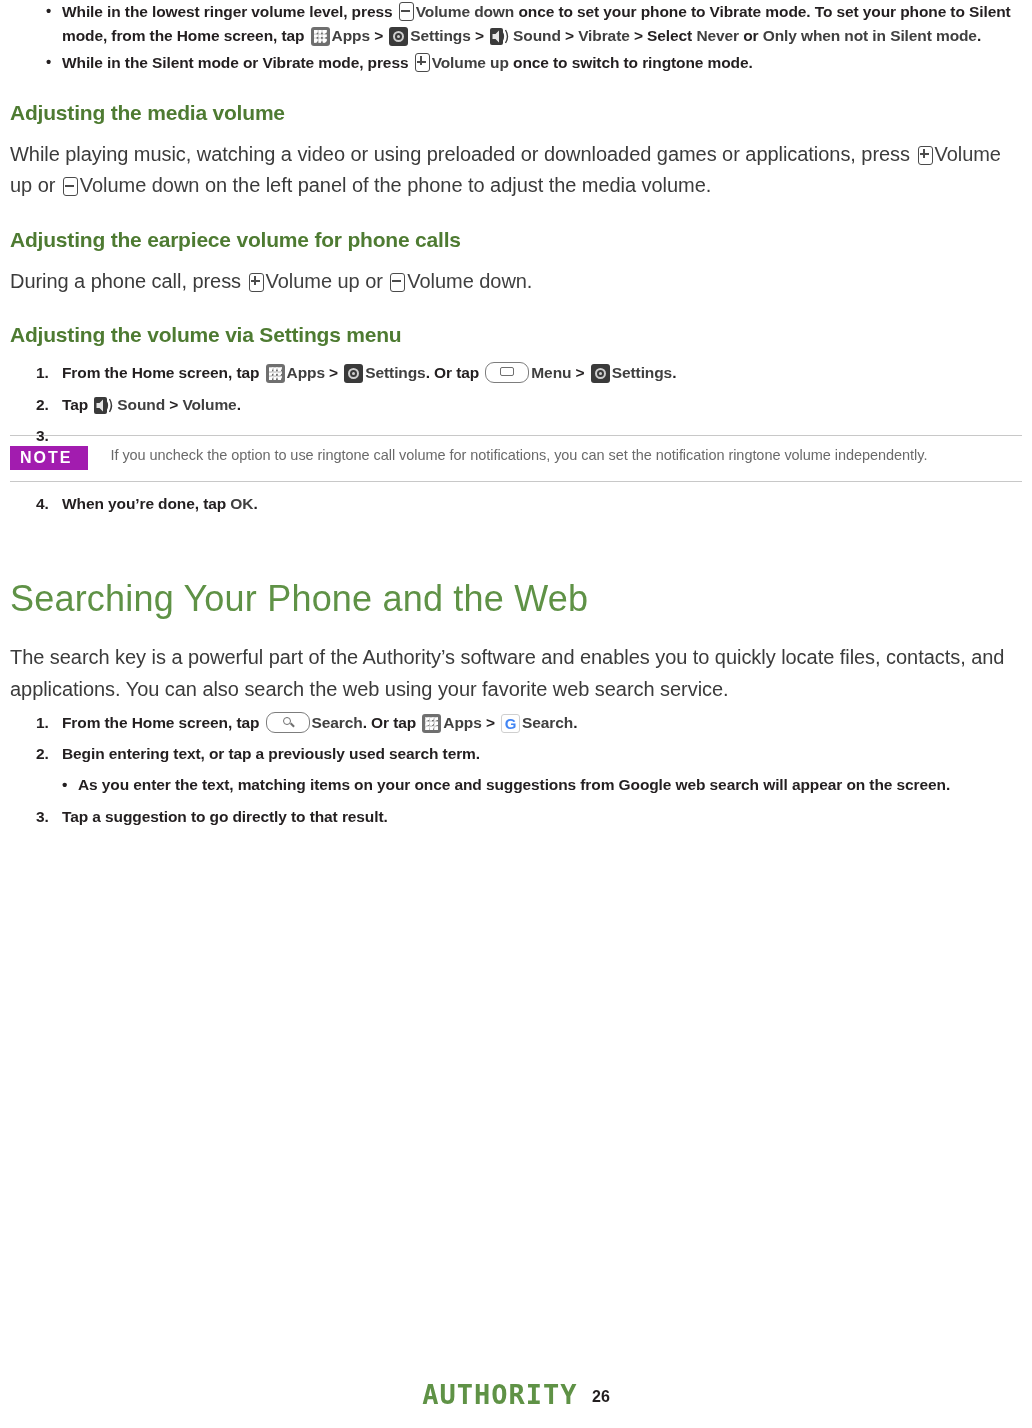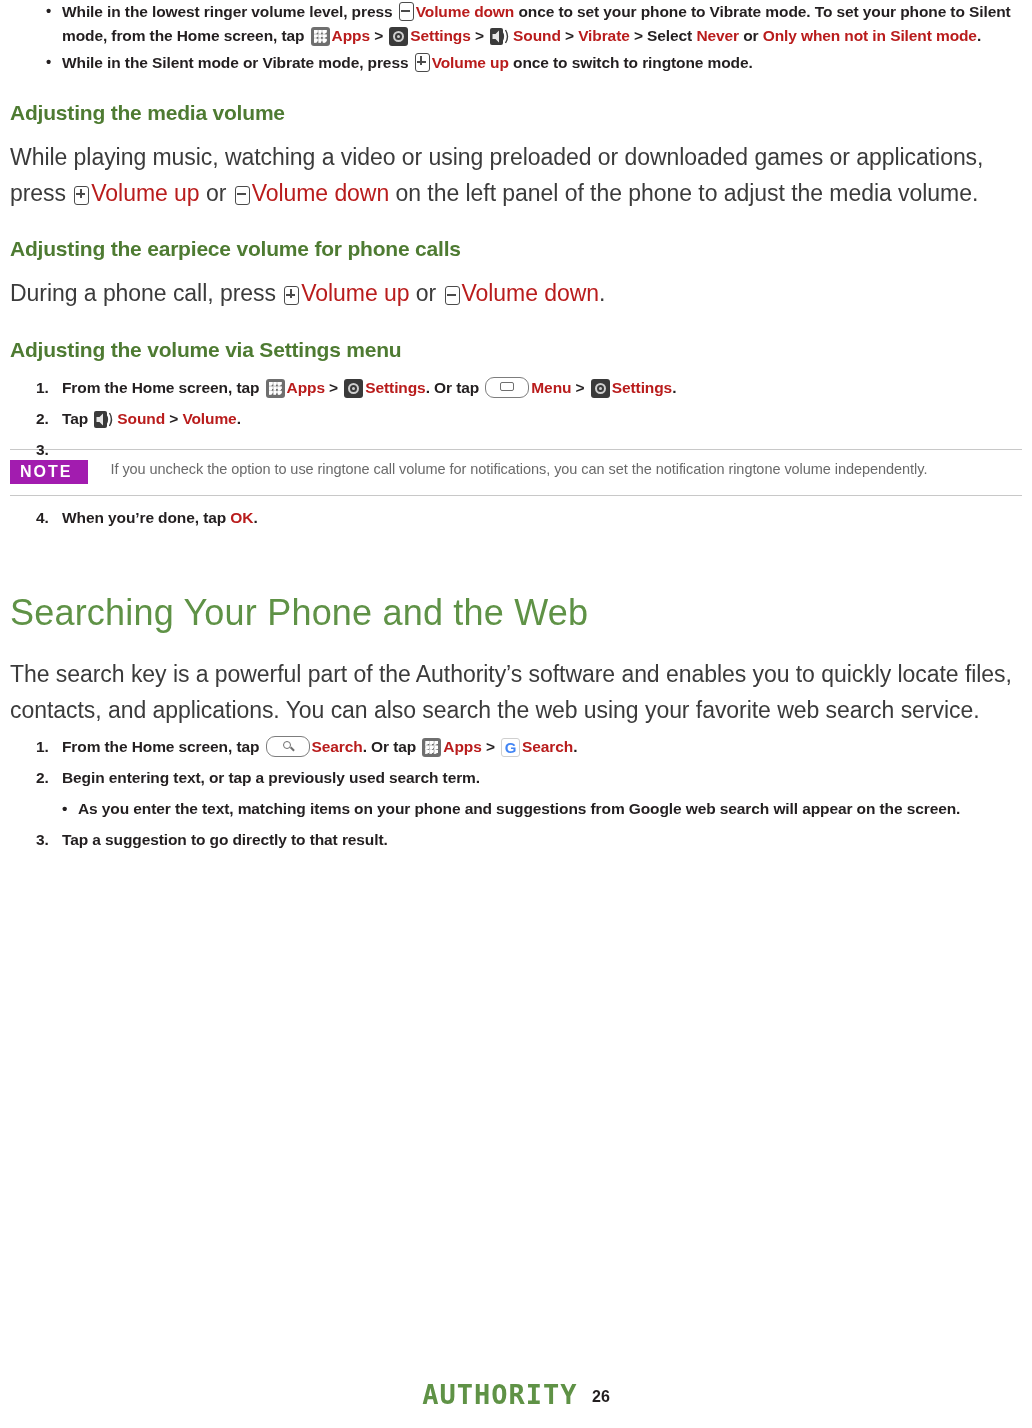--- a/index.html
+++ b/index.html
@@ -16,21 +16,21 @@
     overflow: hidden;
   }
   .page {
     position: relative;
     width: 1032px;
     height: 1428px;
     box-sizing: border-box;
     padding: 0 10px;
   }
   
-  .green { color: #b91c1c; }
+  .green { color: #404040; }
   .bullet-list {
     margin: 0;
     padding: 0;
     list-style: none;
   }
   .bullet-item {
     position: relative;
     font-size: 15.5px;
     font-weight: bold;
     line-height: 1.52;
@@ -47,21 +47,21 @@
     font-size: 15px;
   }
   h2.section {
     font-size: 21px;
     font-weight: bold;
     color: #4e7b32;
     margin: 26px 0 14px 0;
     letter-spacing: -0.2px;
   }
   p.body {
-    font-size: 23px;
+    font-size: 20px;
     line-height: 1.58;
     color: #3b3b3b;
     margin: 0 8px 6px 0;
     letter-spacing: -0.05px;
   }
   .steps {
     margin: 6px 0 0 0;
     padding: 0;
     list-style: none;
   }
@@ -360,21 +360,21 @@
     <li class="step">
       <span class="num">1.</span>
       <span>From the Home screen, tap <span class="ico ico-search-key"></span><span class="green">Search</span>. Or tap <span class="ico ico-apps"><i class="g" style="left: 3.5px; top: 3.5px;"></i><i class="g" style="left: 8.1px; top: 3.5px;"></i><i class="g" style="left: 12.7px; top: 3.5px;"></i><i class="g" style="left: 3.5px; top: 8.1px;"></i><i class="g" style="left: 8.1px; top: 8.1px;"></i><i class="g" style="left: 12.7px; top: 8.1px;"></i><i class="g" style="left: 3.5px; top: 12.7px;"></i><i class="g" style="left: 8.1px; top: 12.7px;"></i><i class="g" style="left: 12.7px; top: 12.7px;"></i></span><span class="green">Apps</span> &gt; <span class="ico ico-gsearch"><span>G</span></span><span class="green">Search</span>.</span>
     </li>
     <li class="step">
       <span class="num">2.</span>
       <span>Begin entering text, or tap a previously used search term.</span>
     </li>
   </ol>
 
-  <div class="substep">As you enter the text, matching items on your phone and suggestions from Google web search will appear on the screen.</div>
+  <div class="substep">As you enter the text, matching items on your once and suggestions from Google web search will appear on the screen.</div>
 
   <ol class="steps">
     <li class="step">
       <span class="num">3.</span>
       <span>Tap a suggestion to go directly to that result.</span>
     </li>
   </ol>
 
   <div class="footer">
     <div class="footer-inner">

